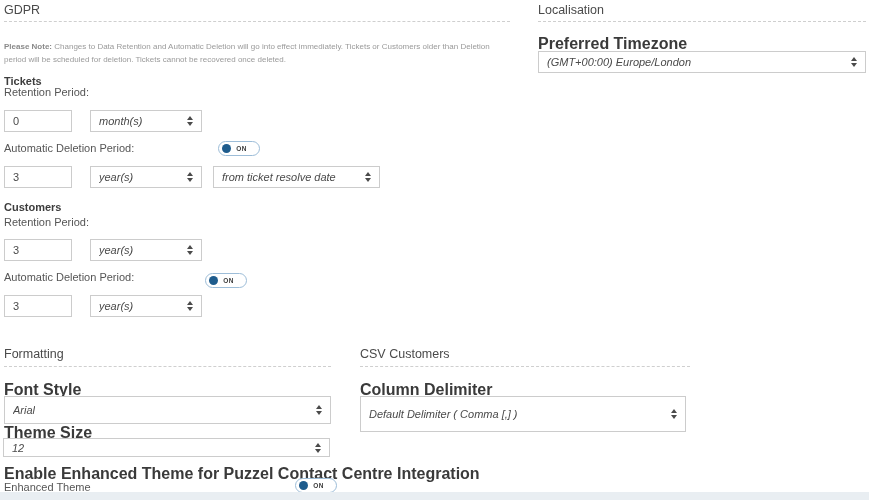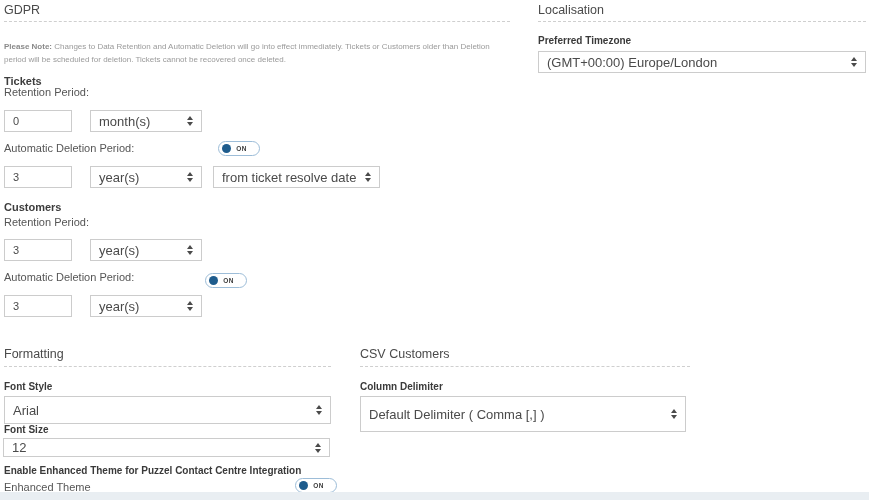--- a/index.html
+++ b/index.html
@@ -8,34 +8,34 @@
   #stage { position:relative; width:869px; height:500px; background:#fff; }
 
   .abs { position:absolute; }
 
   .section-title { font-size:12.5px; color:#4a4a4a; font-weight:400; }
   .divider { border-top:1px dashed #cfcfcf; height:0; }
   .note { font-size:8px; color:#9a9a9a; line-height:1.6; }
   .note b { color:#8a8a8a; font-weight:700; }
   .subheading { font-size:11px; font-weight:700; color:#3d3d3d; }
   .label { font-size:11px; color:#555555; }
-  .boldlabel { font-size:10px; font-weight:700; color:#3a3a3a; }
+  .boldlabel { font-size:16px; font-weight:700; color:#3a3a3a; }
 
   .textbox {
     position:absolute; height:22px; border:1px solid #cccccc; background:#fff;
     font-family:"Liberation Sans","DejaVu Sans",sans-serif;
     font-size:11px; color:#4a4a4a; padding:0 8px; outline:none;
   }
 
   .selectbox {
     position:absolute; height:22px; border:1px solid #cccccc; background:#fff;
     display:flex; align-items:center; justify-content:space-between;
     padding:0 8px; cursor:pointer;
   }
-  .selectbox-text { font-size:13px; color:#4a4a4a; white-space:nowrap; overflow:hidden; }
+  .selectbox-text { font-size:11px; color:#4a4a4a; white-space:nowrap; overflow:hidden;font-style:italic; }
   .stepper { display:flex; flex-direction:column; align-items:center; gap:2px; }
   .stepper .up { width:0; height:0; border-left:3.5px solid transparent;
     border-right:3.5px solid transparent; border-bottom:4px solid #4a4a4a; }
   .stepper .dn { width:0; height:0; border-left:3.5px solid transparent;
     border-right:3.5px solid transparent; border-top:4px solid #4a4a4a; }
 
   .toggle {
     position:absolute; width:42px; height:15px; border:1px solid #9dbdd8;
     border-radius:8px; background:#fff; display:flex; align-items:center;
     padding:0 3px; cursor:pointer;
@@ -135,21 +135,21 @@
 
   <div class="abs boldlabel" style="left:4px; top:381px;">Font Style</div>
   <div class="selectbox" style="left:4px; top:396px; width:327px; height:28px;">
     <span class="selectbox-text">Arial</span>
     <span class="stepper">
         <i class="up"></i>
         <i class="dn"></i>
       </span>
   </div>
 
-  <div class="abs boldlabel" style="left:4px; top:424px;">Font Size</div>
+  <div class="abs boldlabel" style="left:4px; top:424px;">Theme Size</div>
   <div class="selectbox" style="left:3px; top:438px; width:327px; height:19px;">
     <span class="selectbox-text">12</span>
     <span class="stepper">
         <i class="up"></i>
         <i class="dn"></i>
       </span>
   </div>
 
   <div class="abs boldlabel" style="left:4px; top:465px;">Enable Enhanced Theme for Puzzel Contact Centre Integration</div>
   <div class="abs label" style="left:4px; top:481px;">Enhanced Theme</div>

